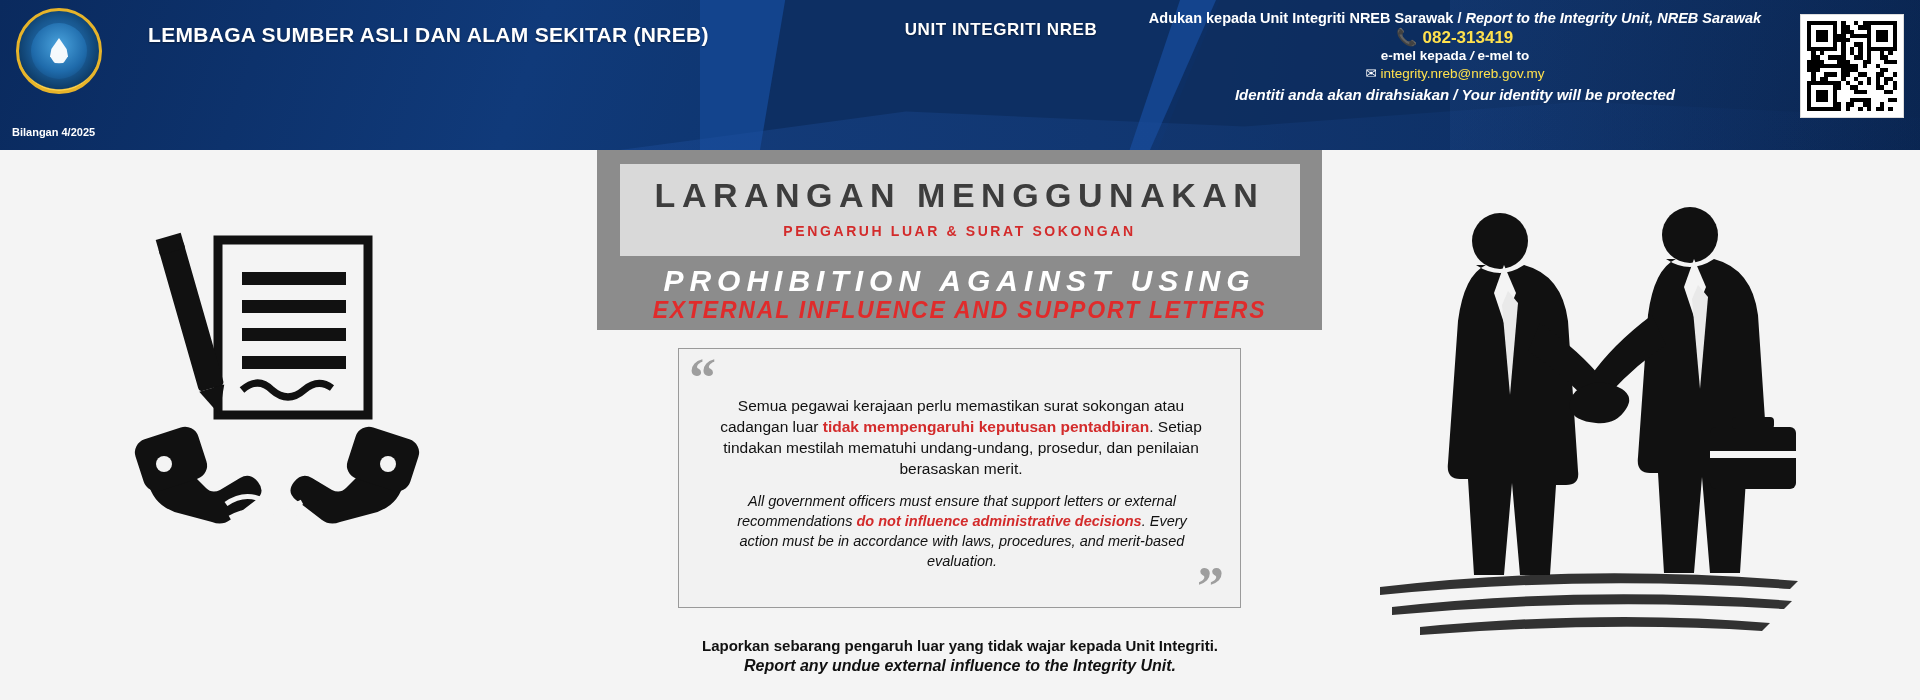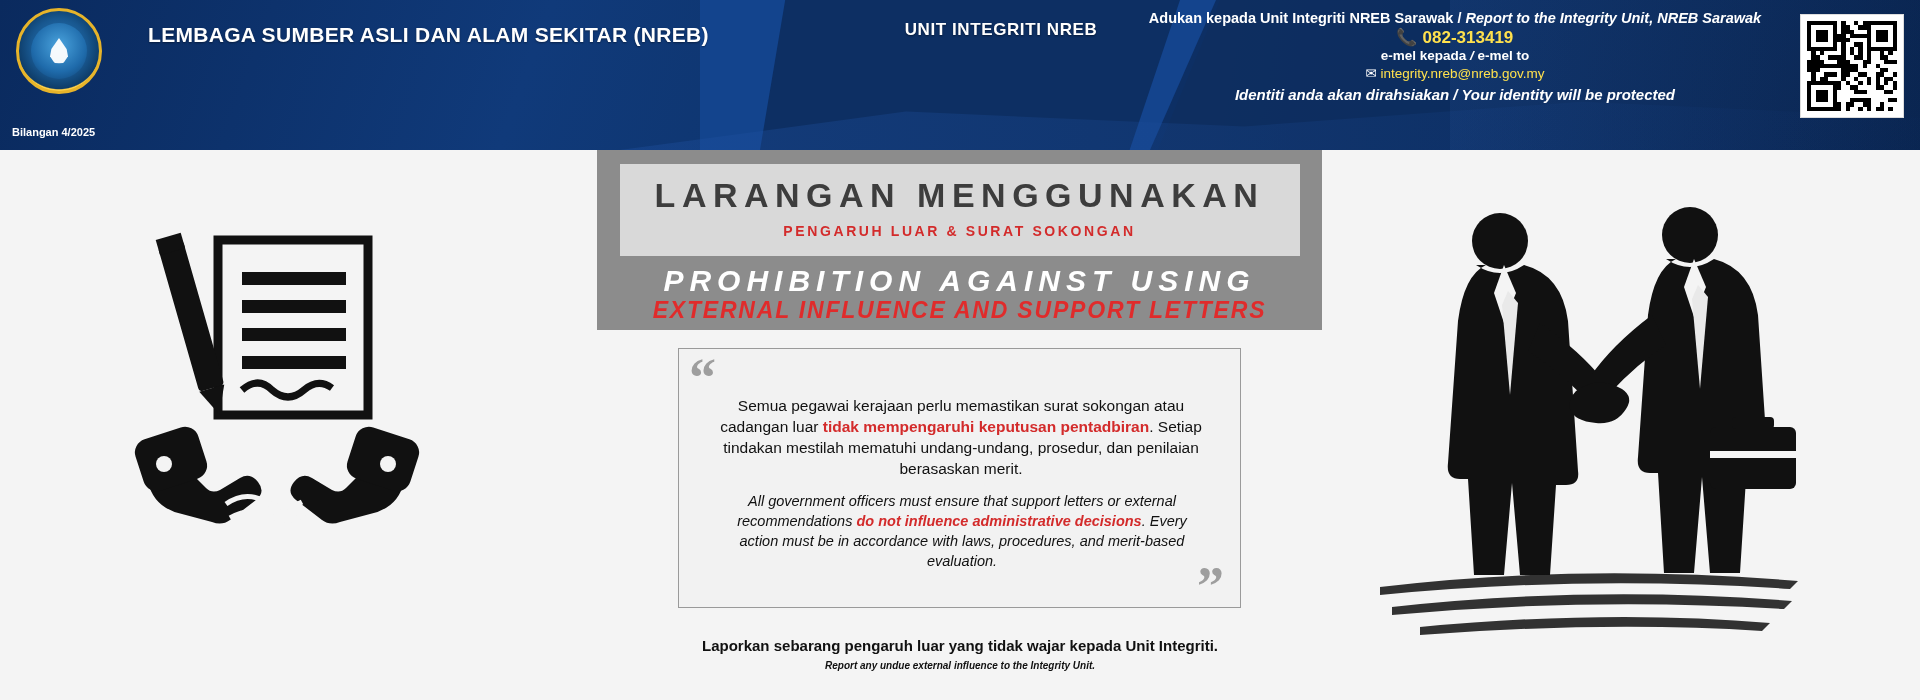--- a/index.html
+++ b/index.html
@@ -263,21 +263,21 @@
     top: 636px; left: 610px;
     width: 700px;
     text-align: center;
   }
   .footer-my {
     font-size: 15px; font-weight: bold; color: #111111;
     line-height: 20px;
     text-align: center;
   }
   .footer-en {
-    font-size: 10px; font-weight: bold; font-style: italic; color: #111111;
+    font-size: 16px; font-weight: bold; font-style: italic; color: #111111;
     line-height: 19px;
   }
 
   
   .illus-left { position: absolute; top: 230px; left: 130px; width: 340px; height: 350px; }
   .illus-right { position: absolute; top: 195px; left: 1380px; width: 430px; height: 460px; }
 
 </style>
 </head>
 <body>

